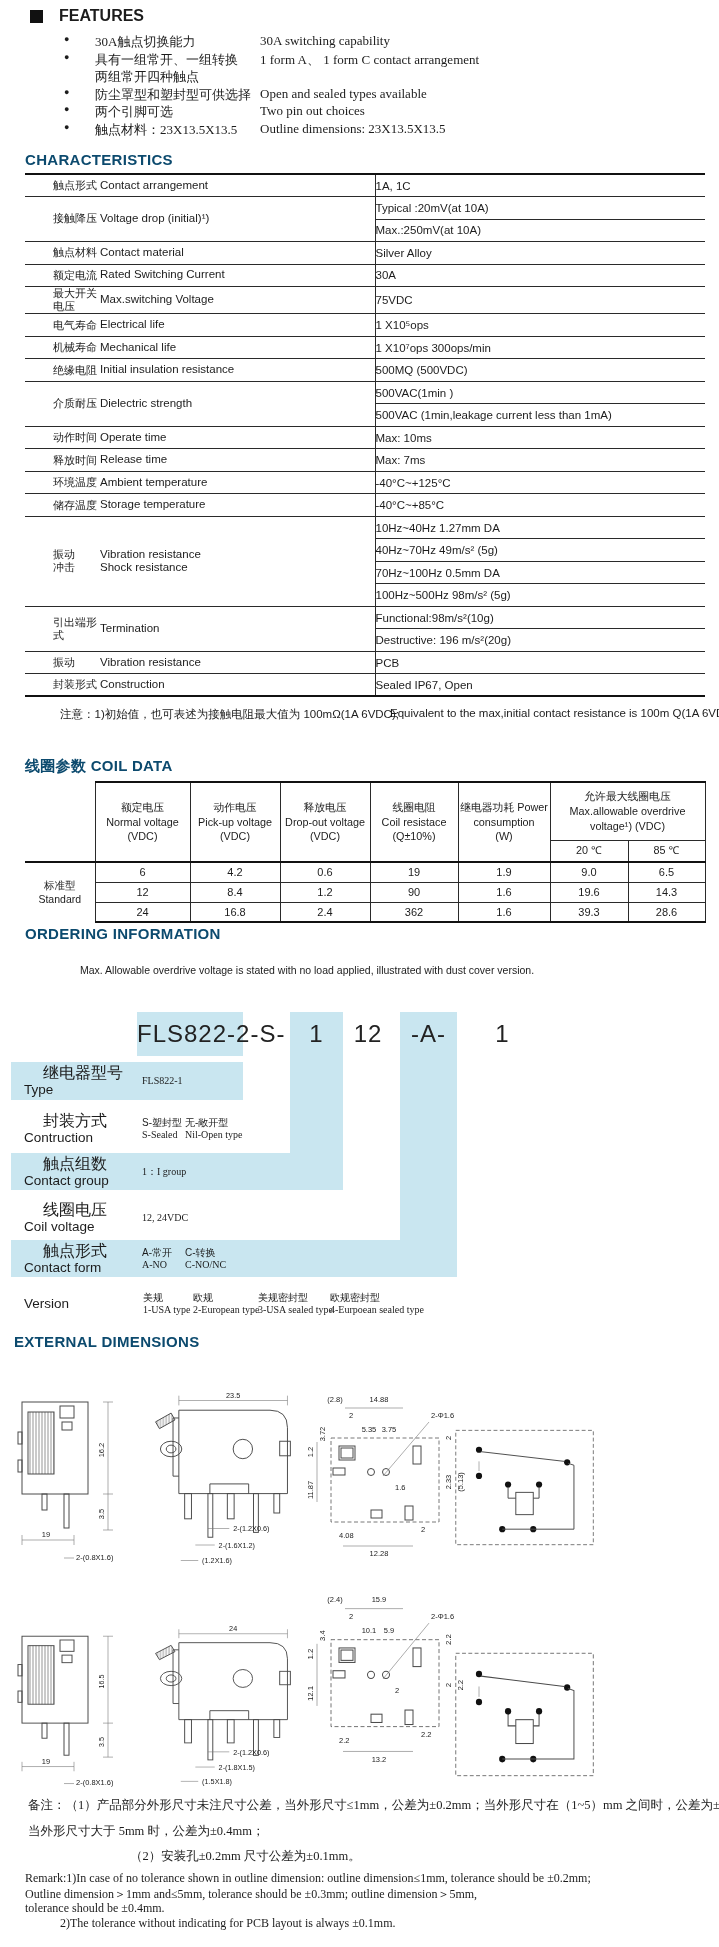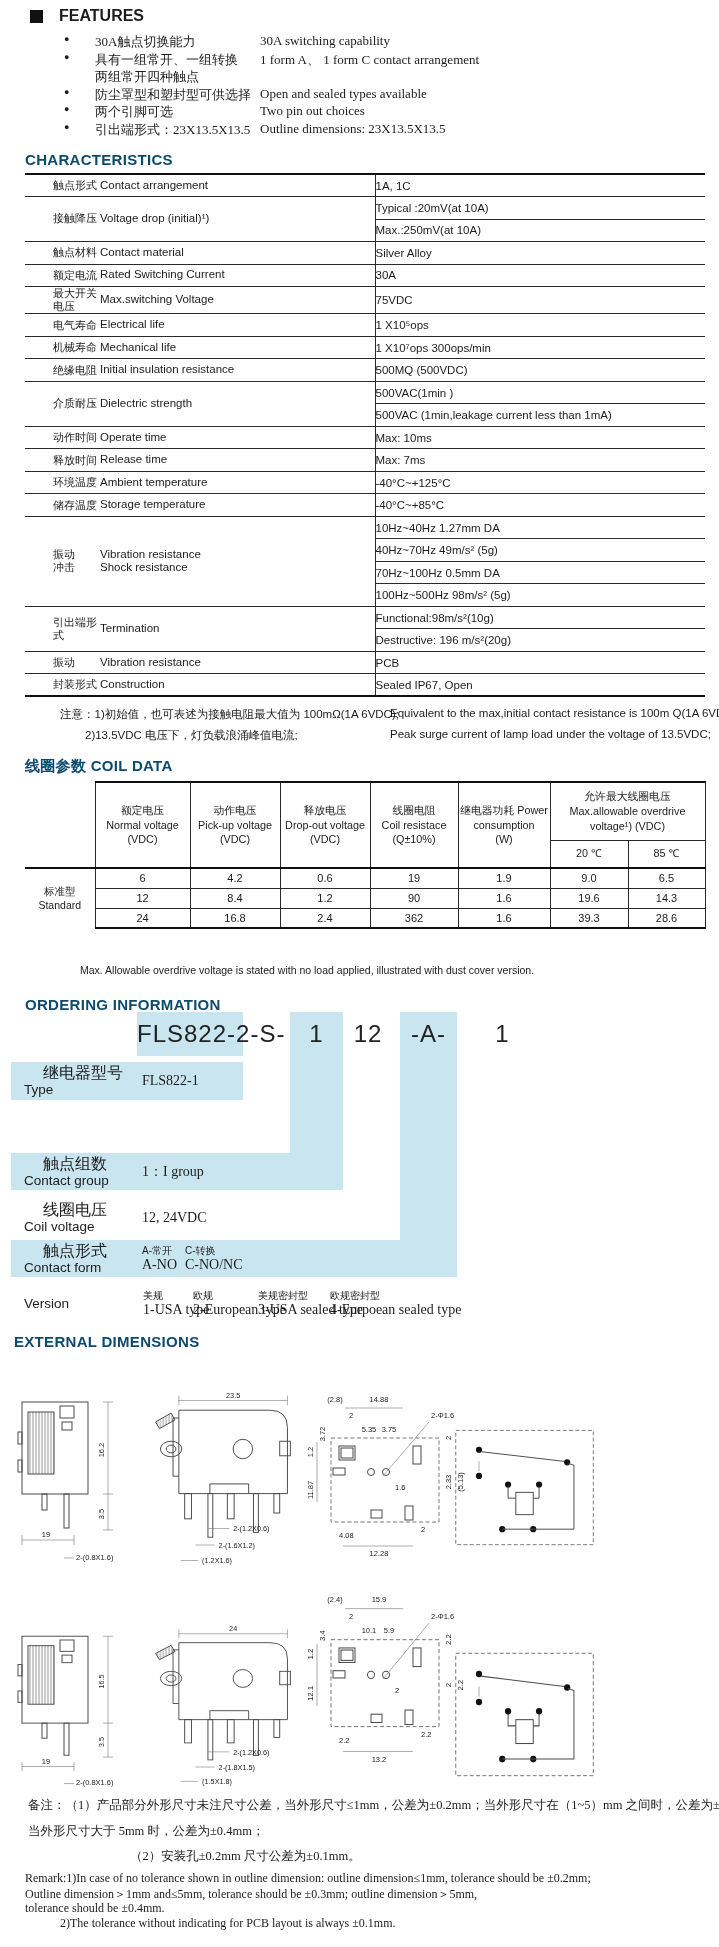--- a/index.html
+++ b/index.html
@@ -31,40 +31,40 @@
   .note-zh{position:absolute;left:60px}
   .note-line.l2 .note-zh{left:85px}
   .note-en{position:absolute;left:390px}
 
   
   #coil-title{top:757px;left:25px}
   #coil-table{position:absolute;top:781px;left:25px;width:680px;border-collapse:collapse;table-layout:fixed;text-align:center}
   #coil-table th{font-weight:normal;font-size:10.8px;border:1px solid #2a2a2a;border-top:2px solid #111;line-height:1.35;vertical-align:middle}
   #coil-table th.corner{border:none;border-right:1px solid #2a2a2a;border-bottom:2px solid #111}
   #coil-table thead tr:first-child th{height:58px}
-  #coil-table thead tr:last-child th{height:28px;border-bottom:2px solid #111;border-top:1px solid #2a2a2a}
+  #coil-table thead tr:last-child th{height:22px;border-bottom:2px solid #111;border-top:1px solid #2a2a2a}
   #coil-table thead th[rowspan]{border-bottom:2px solid #111}
   #coil-table td{border:1px solid #2a2a2a;font-size:11px;height:20px;vertical-align:middle}
   #coil-table td.grp{border:none;border-right:1px solid #2a2a2a;font-size:10.5px;line-height:1.25}
   #coil-table tbody tr:last-child td{border-bottom:2px solid #111}
   .unit{margin-top:0}
   #coil-note{position:absolute;top:964px;left:80px;font-size:10.5px;white-space:nowrap}
 
   
-  #ordering-title{top:996px;left:25px}
+  #ordering-title{top:925px;left:25px}
   #ordering-diagram{position:absolute;top:1008px;left:0;width:719px;height:330px}
   .blue{position:absolute;background:#c9e6f0}
   .ord-code{position:absolute;top:4px;height:44px;line-height:44px;font-size:24px;color:#222;text-align:center;letter-spacing:1px;white-space:nowrap}
   .ord-row{position:absolute;left:0;width:719px}
   .ord-label{position:absolute;left:24px;top:50%;transform:translateY(-50%);line-height:1.2}
   .olz{font-size:16px;margin-left:19px;white-space:nowrap}
   .ole{font-size:13.5px;font-family:Liberation Sans, sans-serif;white-space:nowrap}
   .ord-val{position:absolute;top:50%;transform:translateY(-50%);line-height:1.2}
   .ovz{font-size:10px;white-space:nowrap}
-  .ove{font-size:14px;font-family:"Liberation Serif",serif;white-space:nowrap}
+  .ove{font-size:10px;font-family:"Liberation Serif",serif;white-space:nowrap}
 
   
   #dims-title{top:1333px;left:14px}
   .drawing{position:absolute}
   .drawing .ln{fill:none;stroke:#4a4a4a;stroke-width:1}
   .drawing .thin{fill:none;stroke:#767676;stroke-width:.6}
   .drawing .dash{fill:none;stroke:#555;stroke-width:.8;stroke-dasharray:4 2.5}
   .drawing text{font-size:7.5px;fill:#222;font-family:"Liberation Sans",sans-serif}
   .drawing .dot{fill:#111;stroke:none}
 
@@ -102,21 +102,21 @@
         <span class="feat-zh">防尘罩型和塑封型可供选择</span>
         <span class="feat-en">Open and sealed types available</span>
       </div>
       <div class="feat-row">
         <span class="feat-bullet">●</span>
         <span class="feat-zh">两个引脚可选</span>
         <span class="feat-en">Two pin out choices</span>
       </div>
       <div class="feat-row">
         <span class="feat-bullet">●</span>
-        <span class="feat-zh">引出端形式：23X13.5X13.5</span>
+        <span class="feat-zh">触点材料：23X13.5X13.5</span>
         <span class="feat-en">Outline dimensions: 23X13.5X13.5</span>
       </div>
     </div>
 </div>
 
 <div class="sec-title" id="char-title">CHARACTERISTICS</div>
 <table id="char-table">
   <tbody>
       <tr>
         <td class="c-label" rowspan="1"><span class="lab-zh">触点形式</span><span class="lab-en">Contact arrangement</span></td>
@@ -205,24 +205,20 @@
       <tr>
         <td class="c-label" rowspan="1"><span class="lab-zh">封装形式</span><span class="lab-en">Construction</span></td>
         <td class="c-val">Sealed IP67, Open</td>
       </tr>
     </tbody>
 </table>
 <div id="char-notes">
   <div class="note-line">
     <span class="note-zh">注意：1)初始值，也可表述为接触电阻最大值为 100mΩ(1A 6VDC);</span>
     <span class="note-en">Equivalent to the max,initial contact resistance is 100m Q(1A 6VDC);</span>
-  </div>
-  <div class="note-line l2">
-    <span class="note-zh">2)13.5VDC 电压下，灯负载浪涌峰值电流;</span>
-    <span class="note-en">Peak surge current of lamp load under the voltage of 13.5VDC;</span>
   </div>
 </div>
 
 <div class="sec-title" id="coil-title">线圈参数 COIL DATA</div>
 <table id="coil-table">
   <colgroup>
     <col style="width:70px">
       <col style="width:95px">
       <col style="width:90px">
       <col style="width:90px">
@@ -324,20 +320,34 @@
 
   <div class="ord-row" style="top:54px;height:38px">
     <div class="ord-label">
         <div class="olz">继电器型号</div>
         <div class="ole">Type</div>
       </div>
     <div class="ord-val" style="left:142px">
         <div class="ove">FLS822-1</div>
       </div>
   </div>
+  <div class="ord-row" style="top:100px;height:42px">
+    <div class="ord-label">
+        <div class="olz">封装方式</div>
+        <div class="ole">Contruction</div>
+      </div>
+    <div class="ord-val" style="left:142px">
+        <div class="ovz">S-塑封型</div>
+        <div class="ove">S-Sealed</div>
+      </div>
+    <div class="ord-val" style="left:185px">
+        <div class="ovz">无-敞开型</div>
+        <div class="ove">Nil-Open type</div>
+      </div>
+  </div>
   <div class="ord-row" style="top:145px;height:37px">
     <div class="ord-label">
         <div class="olz">触点组数</div>
         <div class="ole">Contact group</div>
       </div>
     <div class="ord-val" style="left:142px">
         <div class="ove">1：I group</div>
       </div>
   </div>
   <div class="ord-row" style="top:190px;height:40px">

